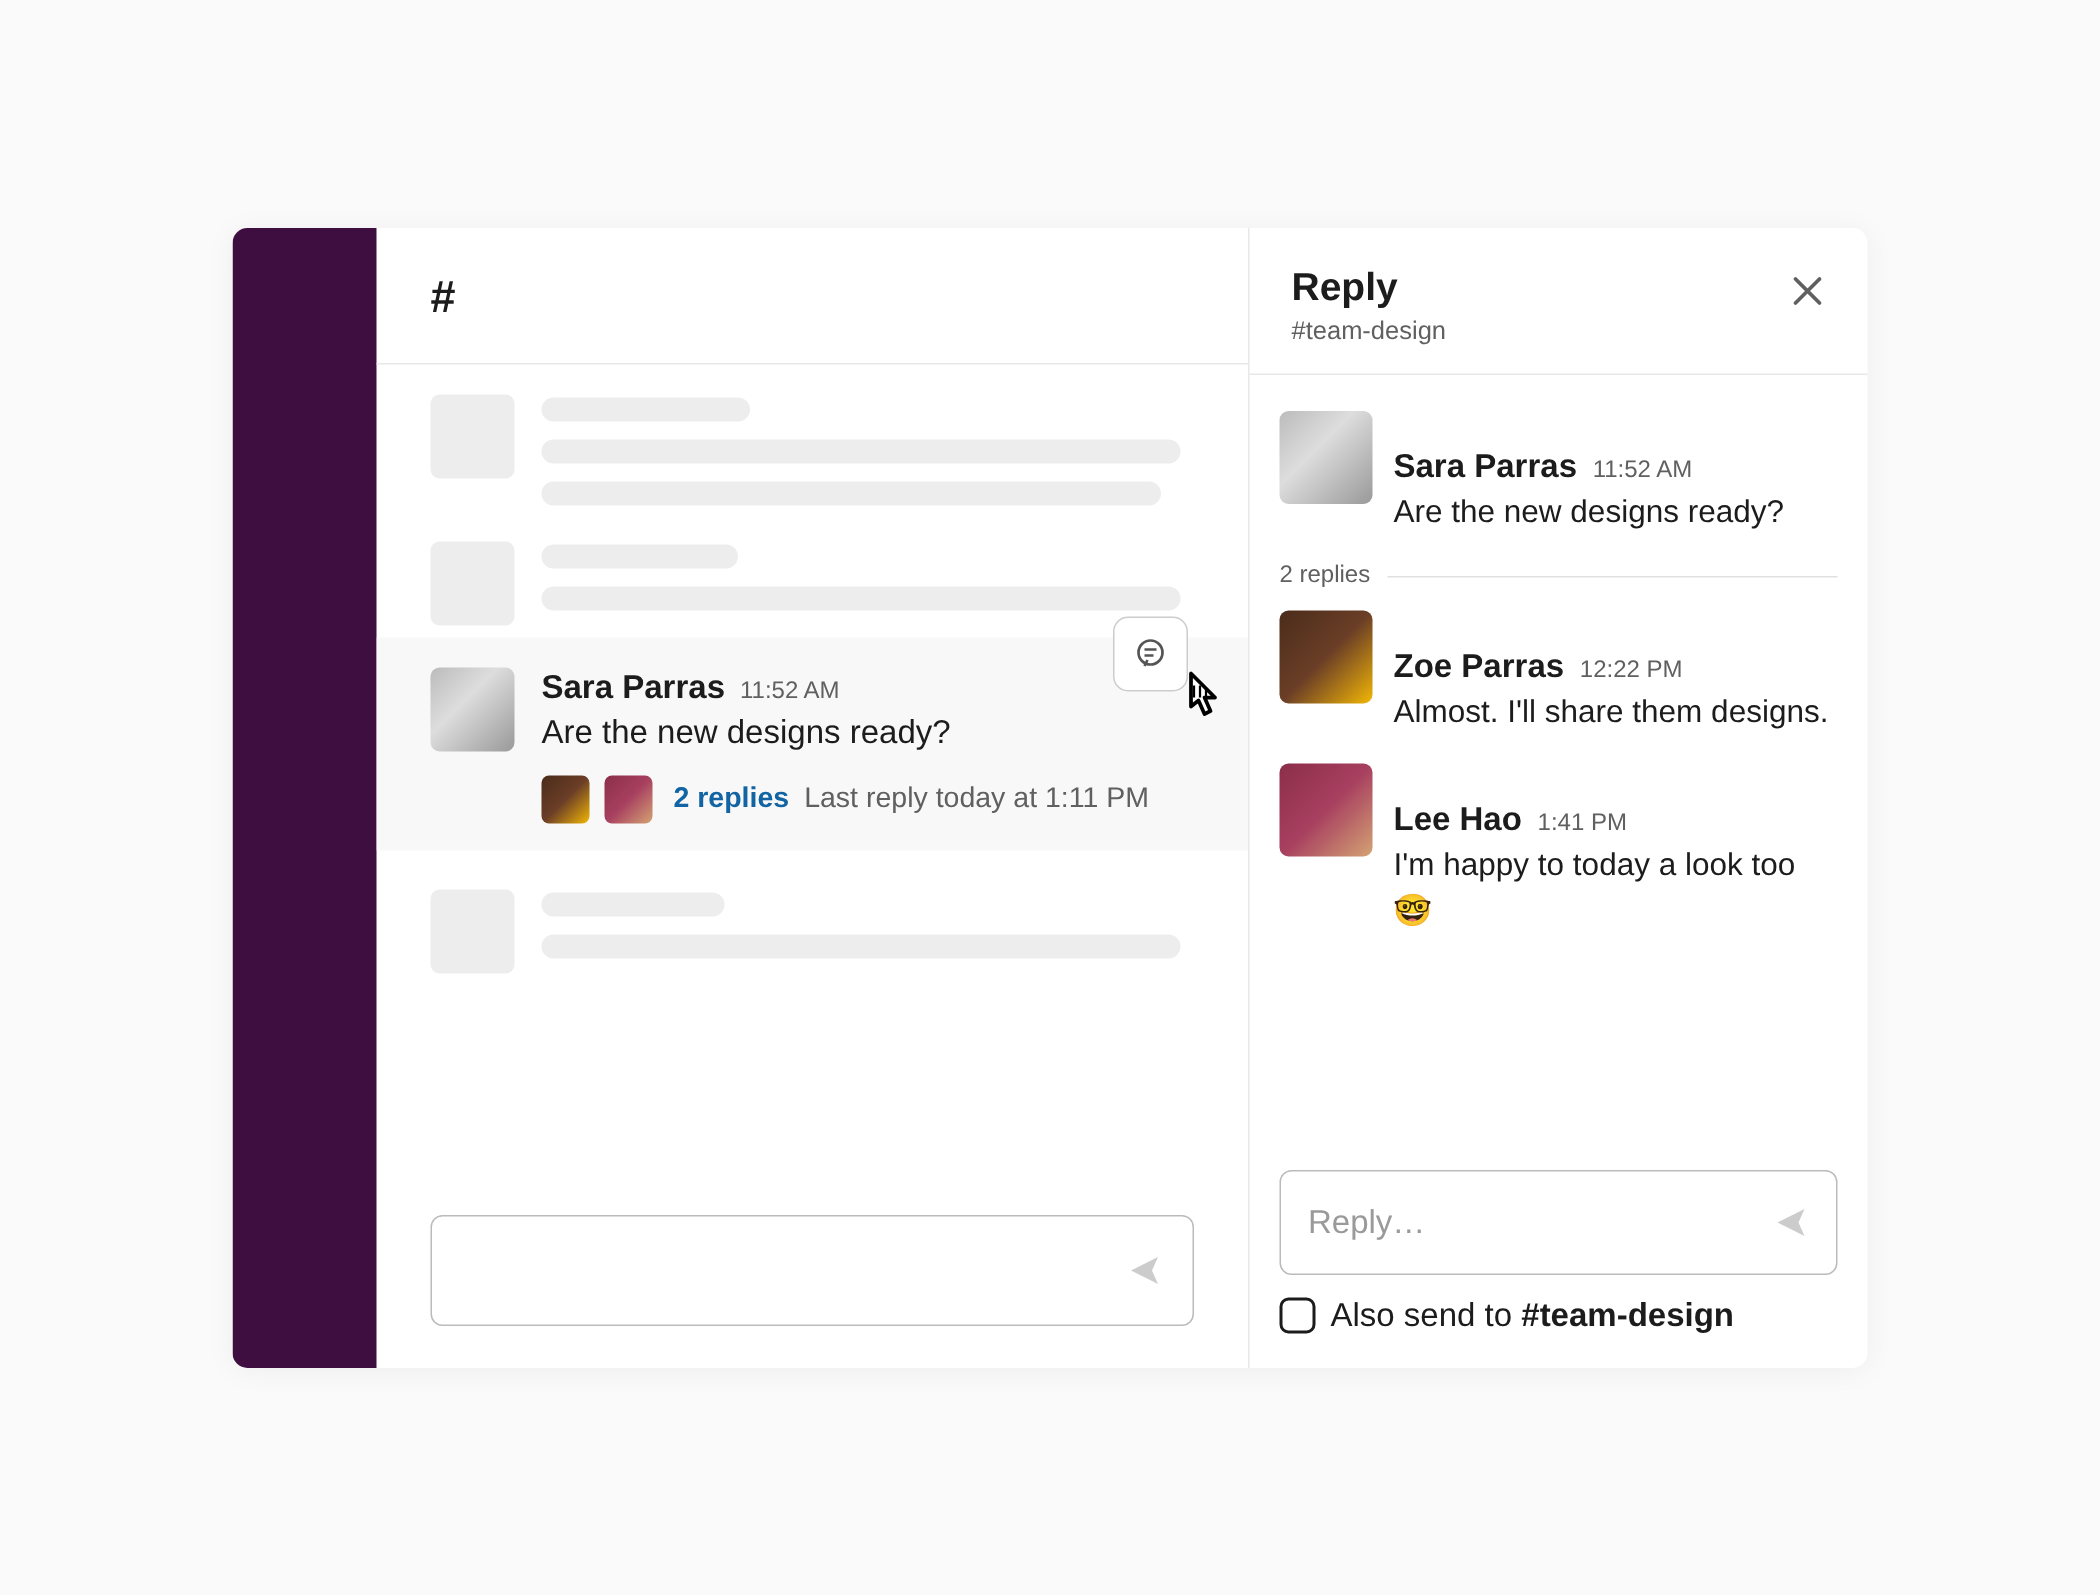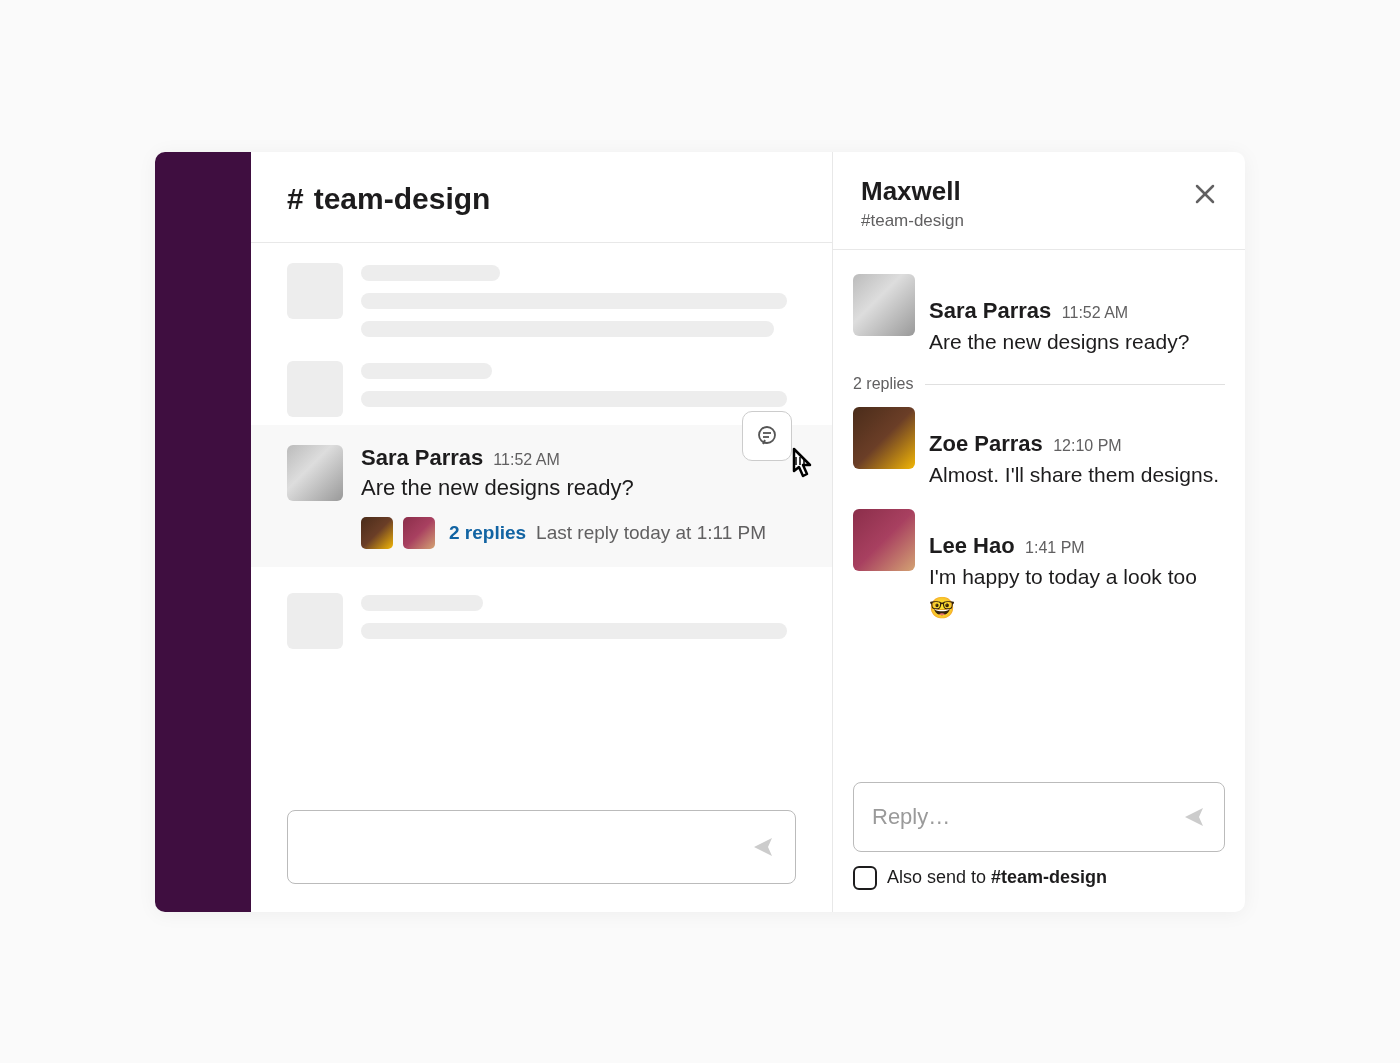--- a/index.html
+++ b/index.html
@@ -280,37 +280,36 @@
     gap: 10px;
     margin-top: 14px;
   }
   .checkbox {
     width: 24px;
     height: 24px;
     border: 2.5px solid #1d1c1d;
     border-radius: 6px;
   }
   .also-send-text {
-    font-size: 18px;
+    font-size: 22px;
     color: #1d1c1d;
   }
   .also-send-text strong { font-weight: 800; }
 </style>
 </head>
 <body>
 
 <div class="app">
 
   <div class="sidebar"></div>
 
   <div class="main">
 
     <div class="channel-header">
       <span class="hash">#</span>
-      <span class="channel-name">team-design</span>
     </div>
 
     <div class="messages">
 
       <div class="skel-msg">
         <div class="skel-avatar"></div>
         <div class="skel-lines">
           <div class="skel-line" style="width:32%"></div>
           <div class="skel-line" style="width:98%"></div>
           <div class="skel-line" style="width:95%"></div>
@@ -374,21 +373,21 @@
           <path d="M3 12 L21 3 L17 12 L21 21 Z"></path>
         </svg>
       </div>
     </div>
 
   </div>
 
   <div class="thread-panel">
     <div class="thread-header">
       <div>
-        <div class="thread-title">Maxwell</div>
+        <div class="thread-title">Reply</div>
         <div class="thread-subtitle">#team-design</div>
       </div>
       <div class="close-btn">
         <svg width="24" height="24" viewBox="0 0 24 24" stroke="#616061" stroke-width="2.5" stroke-linecap="round">
           <line x1="4" y1="4" x2="20" y2="20"></line>
           <line x1="20" y1="4" x2="4" y2="20"></line>
         </svg>
       </div>
     </div>
 
@@ -408,21 +407,21 @@
       <div class="replies-divider">
         <span class="replies-count">2 replies</span>
         <div class="divider-line"></div>
       </div>
 
       <div class="t-msg">
         <div class="t-avatar avatar zoe"></div>
         <div class="t-body">
           <div>
             <span class="t-author">Zoe Parras</span>
-            <span class="t-time">12:10 PM</span>
+            <span class="t-time">12:22 PM</span>
           </div>
           <div class="t-text">Almost. I'll share them designs.</div>
         </div>
       </div>
 
       <div class="t-msg">
         <div class="t-avatar avatar lee"></div>
         <div class="t-body">
           <div>
             <span class="t-author">Lee Hao</span>

